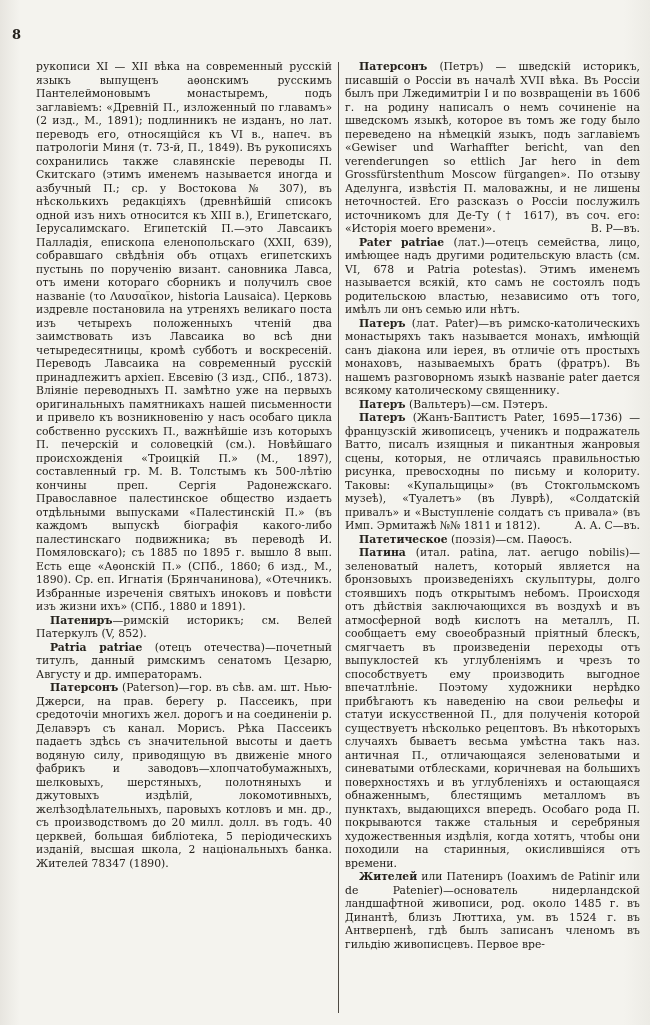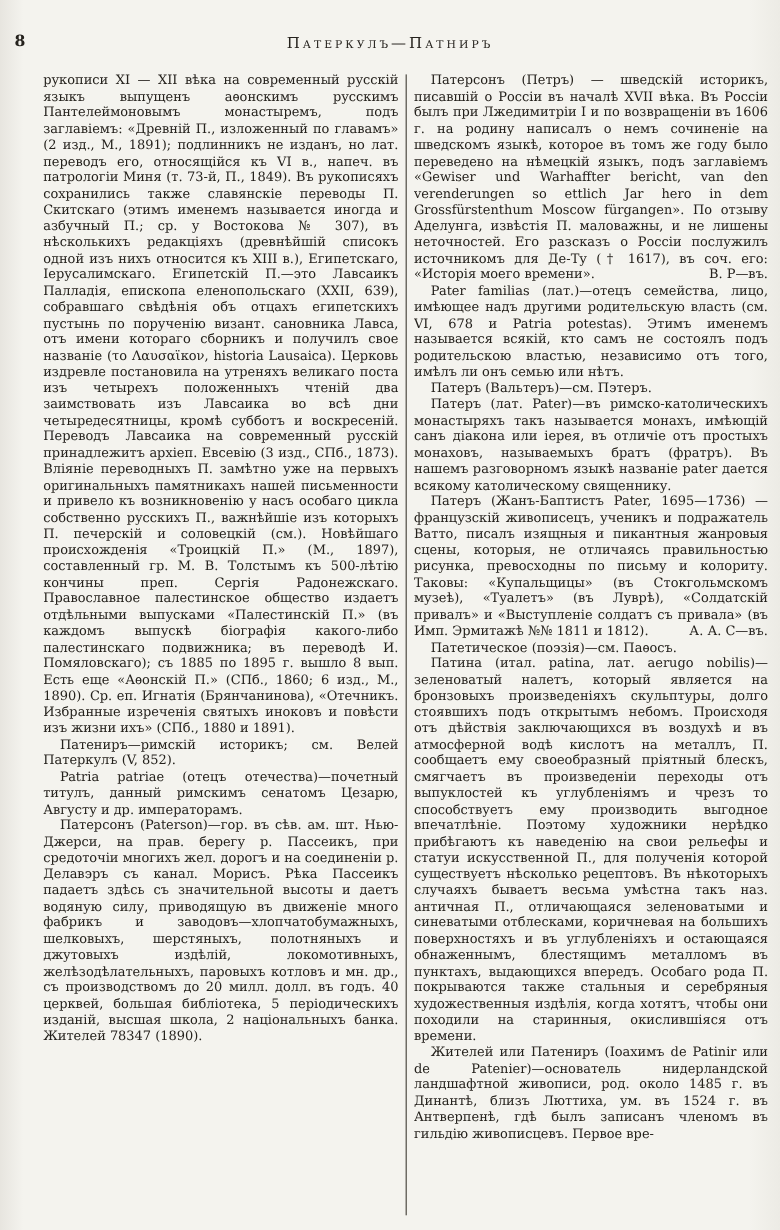--- a/index.html
+++ b/index.html
@@ -61,46 +61,45 @@
   .column.right-col { flex: 1 1 auto; width: auto; }
   .column-rule {
     flex: 0 0 1px;
     width: 1px;
     background: #4e4a43;
     margin: 2px 6px 0 6px;
   }
 
   p.entry { text-indent: 14px; }
   p.entry.continuation { text-indent: 0; }
-  .lead { font-weight: normal; }
+  .lead { font-weight: bold; }
   .signature { float: right; padding-left: 8px; }
 </style>
 </head>
 <body>
 
 <div class="page">
 
   <div class="page-header">
     <span class="page-number">8</span>
-    <span class="running-title">Патеркулъ—Патниръ</span>
   </div>
 
   <div class="columns">
     <div class="column left-col">
         <p class="entry continuation">рукописи XI — XII вѣка на современный русскій языкъ выпущенъ аѳонскимъ русскимъ Пантелеймоновымъ монастыремъ, подъ заглавіемъ: «Древній П., изложенный по главамъ» (2 изд., М., 1891); подлинникъ не изданъ, но лат. переводъ его, относящійся къ VI в., напеч. въ патрологіи Миня (т. 73-й, П., 1849). Въ рукописяхъ сохранились также славянскіе переводы П. Скитскаго (этимъ именемъ называется иногда и азбучный П.; ср. у Востокова № 307), въ нѣсколькихъ редакціяхъ (древнѣйшій списокъ одной изъ нихъ относится къ XIII в.), Египетскаго, Іерусалимскаго. Египетскій П.—это Лавсаикъ Палладія, епископа еленопольскаго (XXII, 639), собравшаго свѣдѣнія объ отцахъ египетскихъ пустынь по порученію визант. сановника Лавса, отъ имени котораго сборникъ и получилъ свое названіе (το Λαυσαϊκον, historia Lausaica). Церковь издревле постановила на утреняхъ великаго поста изъ четырехъ положенныхъ чтеній два заимствовать изъ Лавсаика во всѣ дни четыредесятницы, кромѣ субботъ и воскресеній. Переводъ Лавсаика на современный русскій принадлежитъ архіеп. Евсевію (3 изд., СПб., 1873). Вліяніе переводныхъ П. замѣтно уже на первыхъ оригинальныхъ памятникахъ нашей письменности и привело къ возникновенію у насъ особаго цикла собственно русскихъ П., важнѣйшіе изъ которыхъ П. печерскій и соловецкій (см.). Новѣйшаго происхожденія «Троицкій П.» (М., 1897), составленный гр. М. В. Толстымъ къ 500-лѣтію кончины преп. Сергія Радонежскаго. Православное палестинское общество издаетъ отдѣльными выпусками «Палестинскій П.» (въ каждомъ выпускѣ біографія какого-либо палестинскаго подвижника; въ переводѣ И. Помяловскаго); съ 1885 по 1895 г. вышло 8 вып. Есть еще «Аѳонскій П.» (СПб., 1860; 6 изд., М., 1890). Ср. еп. Игнатія (Брянчанинова), «Отечникъ. Избранные изреченія святыхъ иноковъ и повѣсти изъ жизни ихъ» (СПб., 1880 и 1891).</p>
         <p class="entry"><span class="lead">Патениръ</span>—римскій историкъ; см. Велей Патеркулъ (V, 852).</p>
         <p class="entry"><span class="lead">Patria patriae</span> (отецъ отечества)—почетный титулъ, данный римскимъ сенатомъ Цезарю, Августу и др. императорамъ.</p>
         <p class="entry"><span class="lead">Патерсонъ</span> (Paterson)—гор. въ сѣв. ам. шт. Нью-Джерси, на прав. берегу р. Пассеикъ, при средоточіи многихъ жел. дорогъ и на соединеніи р. Делавэръ съ канал. Морисъ. Рѣка Пассеикъ падаетъ здѣсь съ значительной высоты и даетъ водяную силу, приводящую въ движеніе много фабрикъ и заводовъ—хлопчатобумажныхъ, шелковыхъ, шерстяныхъ, полотняныхъ и джутовыхъ издѣлій, локомотивныхъ, желѣзодѣлательныхъ, паровыхъ котловъ и мн. др., съ производствомъ до 20 милл. долл. въ годъ. 40 церквей, большая библіотека, 5 періодическихъ изданій, высшая школа, 2 національныхъ банка. Жителей 78347 (1890).</p>
       </div>
     <div class="column-rule"></div>
     <div class="column right-col">
         <p class="entry"><span class="lead">Патерсонъ</span> (Петръ) — шведскій историкъ, писавшій о Россіи въ началѣ XVII вѣка. Въ Россіи былъ при Лжедимитріи I и по возвращеніи въ 1606 г. на родину написалъ о немъ сочиненіе на шведскомъ языкѣ, которое въ томъ же году было переведено на нѣмецкій языкъ, подъ заглавіемъ «Gewiser und Warhaffter bericht, van den verenderungen so ettlich Jar hero in dem Grossfürstenthum Moscow fürgangen». По отзыву Аделунга, извѣстія П. маловажны, и не лишены неточностей. Его разсказъ о Россіи послужилъ источникомъ для Де-Ту († 1617), въ соч. его: «Исторія моего времени».<span class="signature">В. Р—въ.</span></p>
-        <p class="entry"><span class="lead">Pater familias</span> (лат.)—отецъ семейства, лицо, имѣющее надъ другими родительскую власть (см. VI, 678 и Patria potestas). Этимъ именемъ называется всякій, кто самъ не состоялъ подъ родительскою властью, независимо отъ того, имѣлъ ли онъ семью или нѣтъ.</p>
+        <p class="entry"><span class="lead">Pater patriae</span> (лат.)—отецъ семейства, лицо, имѣющее надъ другими родительскую власть (см. VI, 678 и Patria potestas). Этимъ именемъ называется всякій, кто самъ не состоялъ подъ родительскою властью, независимо отъ того, имѣлъ ли онъ семью или нѣтъ.</p>
+        <p class="entry"><span class="lead">Патеръ</span> (лат. Pater)—въ римско-католическихъ монастыряхъ такъ называется монахъ, имѣющій санъ діакона или іерея, въ отличіе отъ простыхъ монаховъ, называемыхъ братъ (фратръ). Въ нашемъ разговорномъ языкѣ названіе pater дается всякому католическому священнику.</p>
         <p class="entry"><span class="lead">Патеръ</span> (Вальтеръ)—см. Пэтеръ.</p>
-        <p class="entry"><span class="lead">Патеръ</span> (лат. Pater)—въ римско-католическихъ монастыряхъ такъ называется монахъ, имѣющій санъ діакона или іерея, въ отличіе отъ простыхъ монаховъ, называемыхъ братъ (фратръ). Въ нашемъ разговорномъ языкѣ названіе pater дается всякому католическому священнику.</p>
         <p class="entry"><span class="lead">Патеръ</span> (Жанъ-Баптистъ Pater, 1695—1736) — французскій живописецъ, ученикъ и подражатель Ватто, писалъ изящныя и пикантныя жанровыя сцены, которыя, не отличаясь правильностью рисунка, превосходны по письму и колориту. Таковы: «Купальщицы» (въ Стокгольмскомъ музеѣ), «Туалетъ» (въ Луврѣ), «Солдатскій привалъ» и «Выступленіе солдатъ съ привала» (въ Имп. Эрмитажѣ №№ 1811 и 1812).<span class="signature">А. А. С—въ.</span></p>
         <p class="entry"><span class="lead">Патетическое</span> (поэзія)—см. Паѳосъ.</p>
         <p class="entry"><span class="lead">Патина</span> (итал. patina, лат. aerugo nobilis)—зеленоватый налетъ, который является на бронзовыхъ произведеніяхъ скульптуры, долго стоявшихъ подъ открытымъ небомъ. Происходя отъ дѣйствія заключающихся въ воздухѣ и въ атмосферной водѣ кислотъ на металлъ, П. сообщаетъ ему своеобразный пріятный блескъ, смягчаетъ въ произведеніи переходы отъ выпуклостей къ углубленіямъ и чрезъ то способствуетъ ему производить выгодное впечатлѣніе. Поэтому художники нерѣдко прибѣгаютъ къ наведенію на свои рельефы и статуи искусственной П., для полученія которой существуетъ нѣсколько рецептовъ. Въ нѣкоторыхъ случаяхъ бываетъ весьма умѣстна такъ наз. античная П., отличающаяся зеленоватыми и синеватыми отблесками, коричневая на большихъ поверхностяхъ и въ углубленіяхъ и остающаяся обнаженнымъ, блестящимъ металломъ въ пунктахъ, выдающихся впередъ. Особаго рода П. покрываются также стальныя и серебряныя художественныя издѣлія, когда хотятъ, чтобы они походили на старинныя, окислившіяся отъ времени.</p>
         <p class="entry"><span class="lead">Жителей</span> или Патениръ (Іоахимъ de Patinir или de Patenier)—основатель нидерландской ландшафтной живописи, род. около 1485 г. въ Динантѣ, близъ Люттиха, ум. въ 1524 г. въ Антверпенѣ, гдѣ былъ записанъ членомъ въ гильдію живописцевъ. Первое вре-</p>
       </div>
   </div>
 
 </div>
 
 </body></html>

